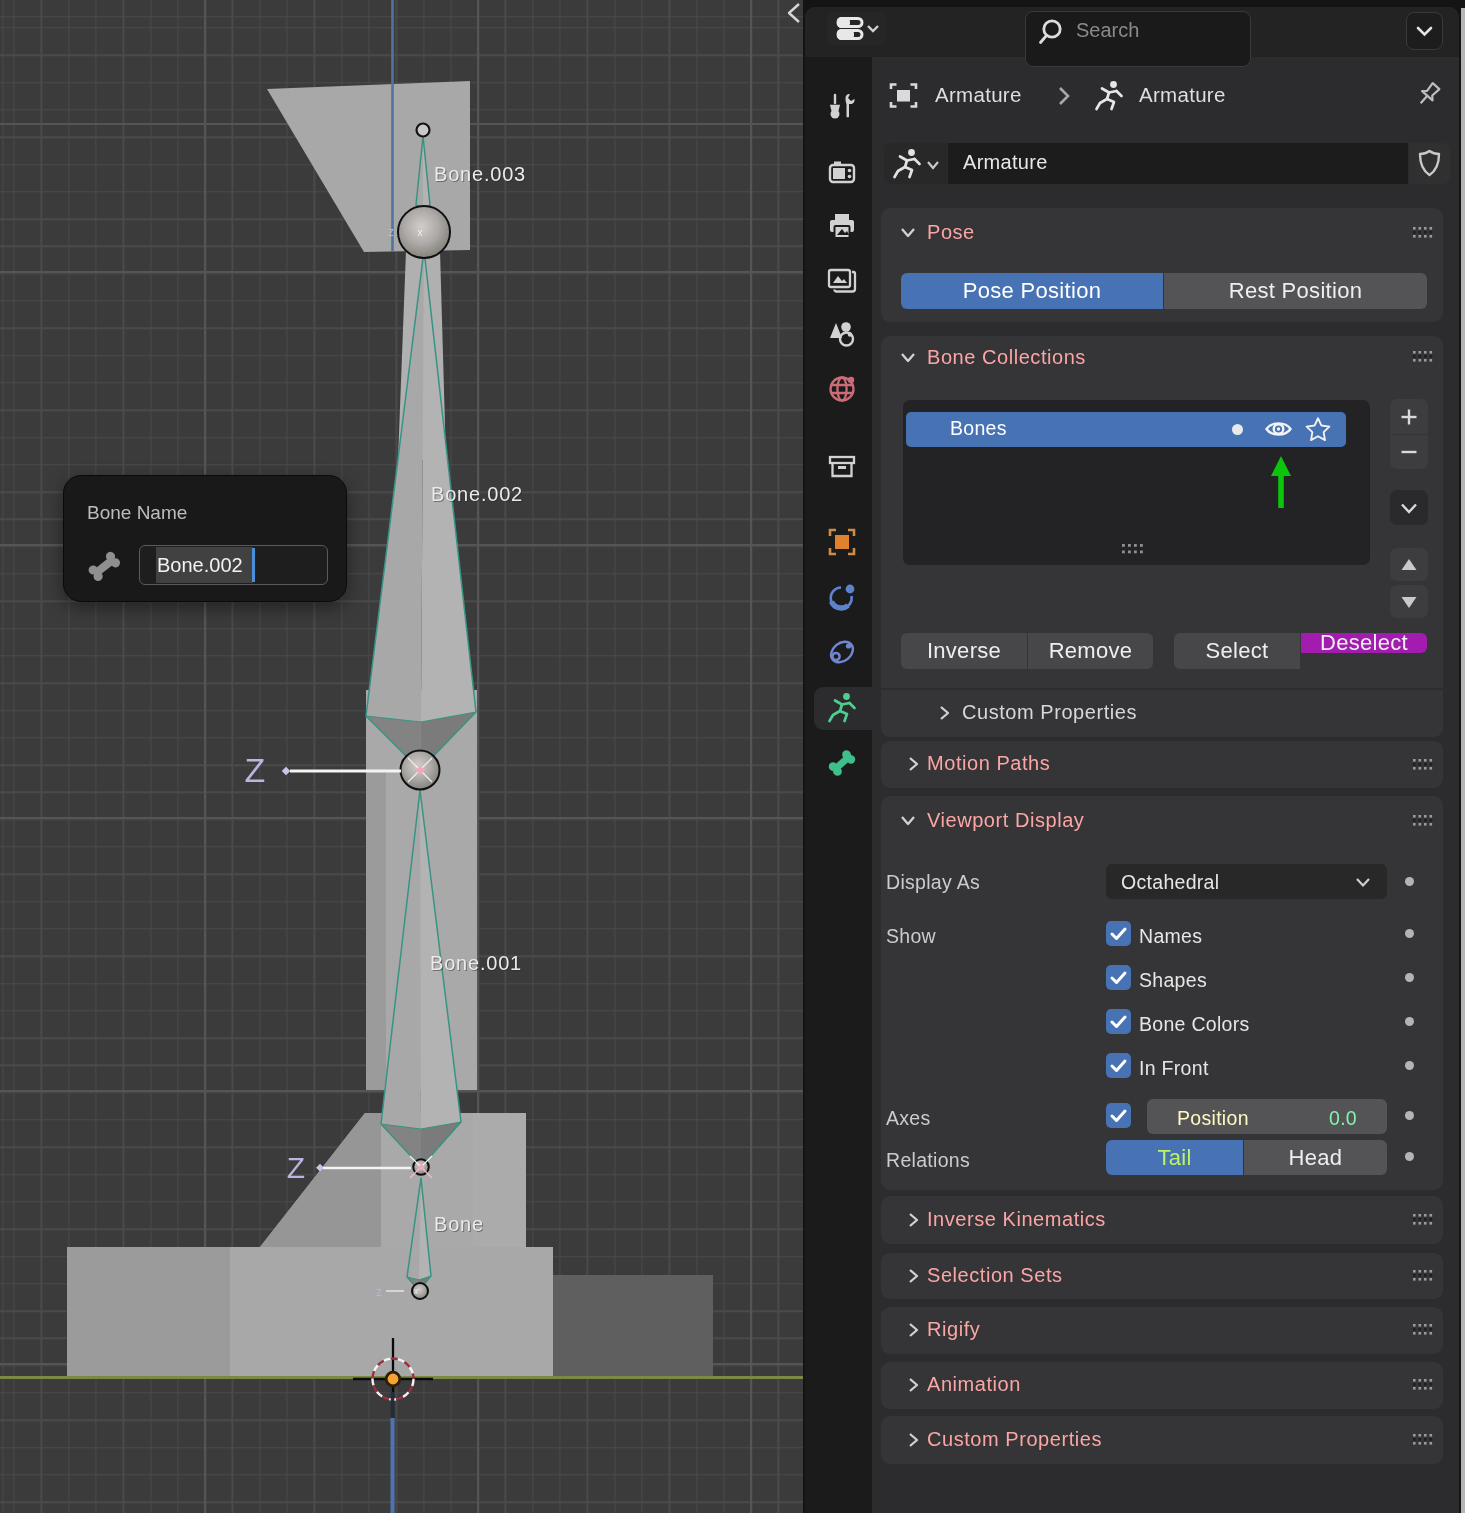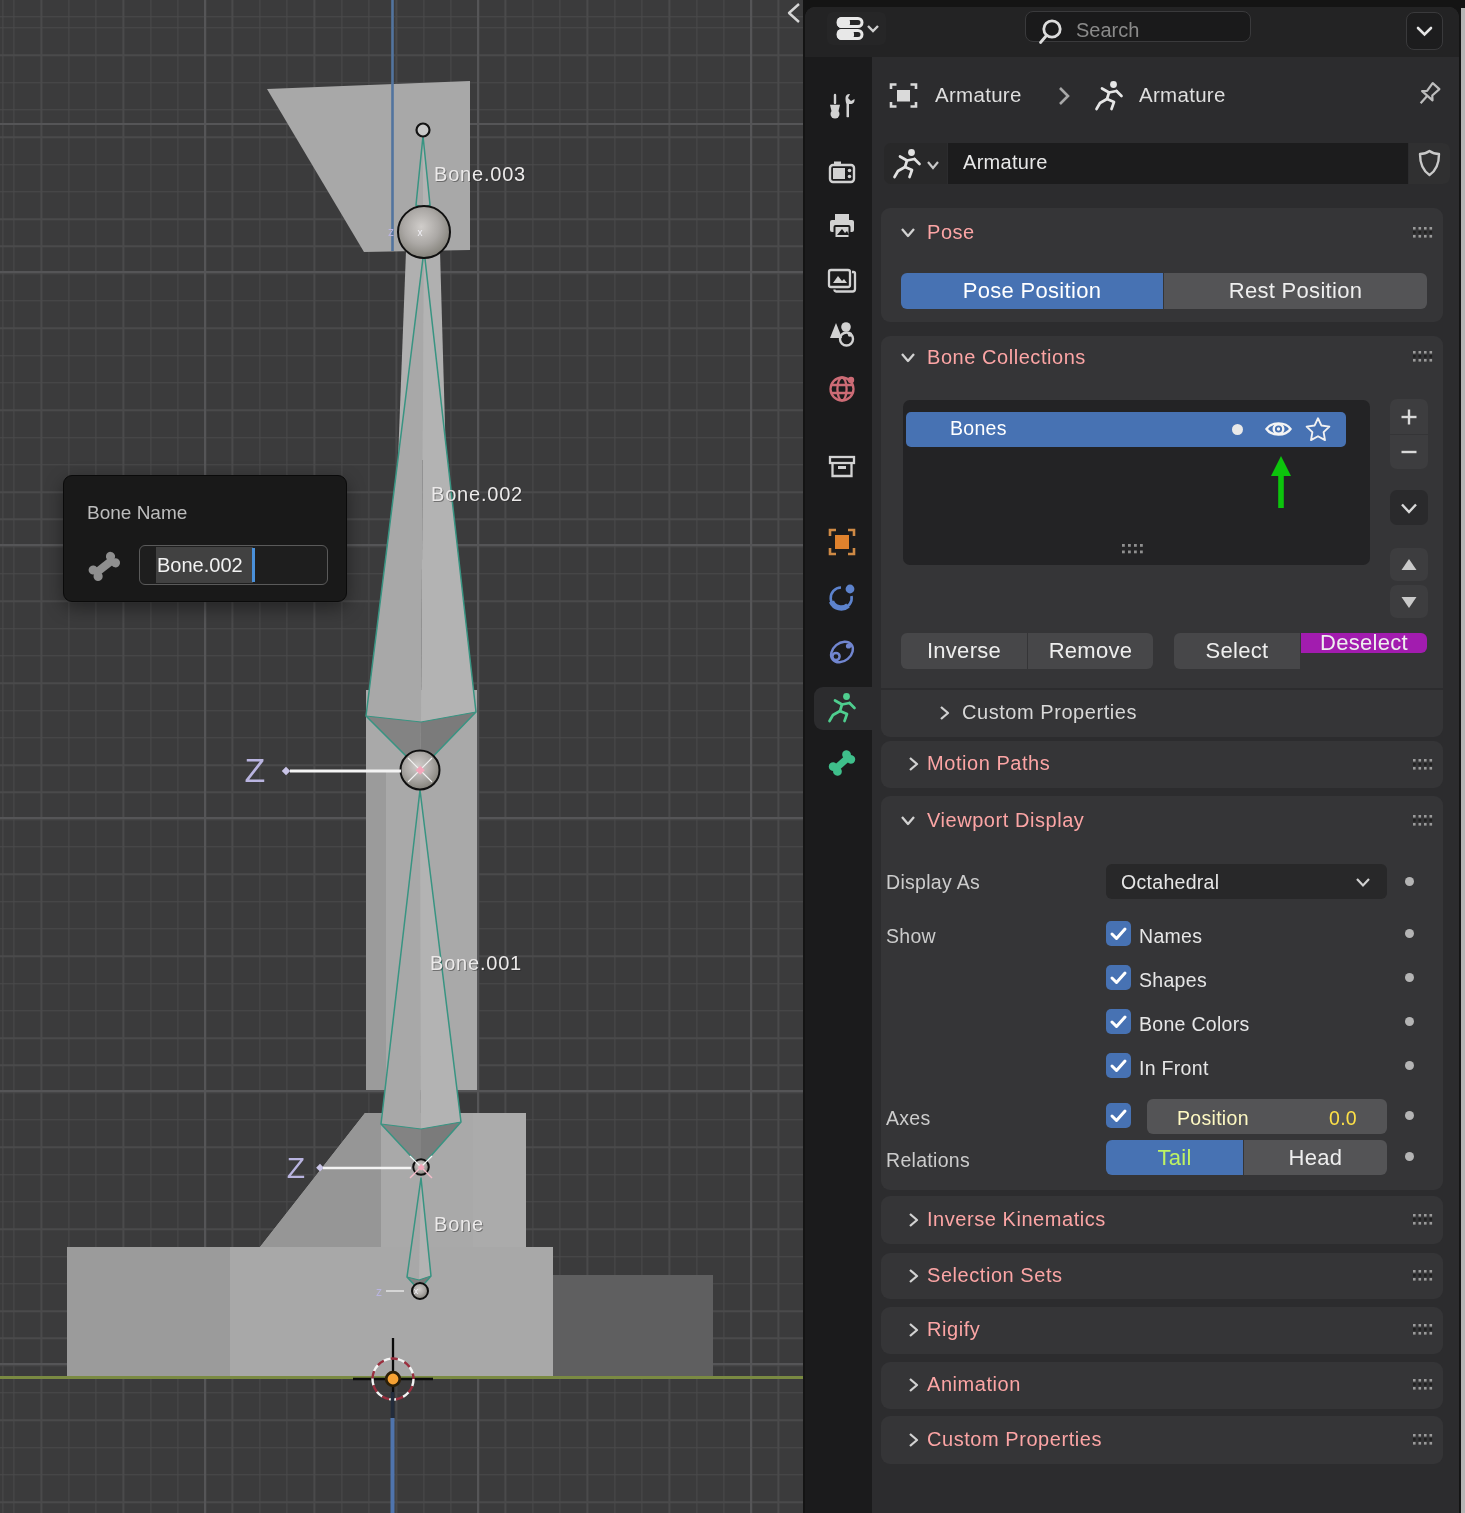--- a/index.html
+++ b/index.html
@@ -104,21 +104,21 @@
       <text x="434" y="1231" font-size="20" letter-spacing="0.8" fill="#eceaea">Bone</text>
       <line x1="393" y1="1338" x2="393" y2="1418" stroke="#0a0a0a" stroke-width="2.3"></line>
       <line x1="353" y1="1379" x2="433" y2="1379" stroke="#0a0a0a" stroke-width="2.3"></line>
       <circle cx="393" cy="1379" r="20.5" fill="none" stroke="#f4f4f4" stroke-width="2.4" stroke-dasharray="7.2 7.2"></circle>
       <circle cx="393" cy="1379" r="20.5" fill="none" stroke="#9b2f3f" stroke-width="2.4" stroke-dasharray="7.2 7.2" stroke-dashoffset="7.2"></circle>
       <circle cx="393" cy="1379" r="6.8" fill="#f7a233" stroke="#2b1f09" stroke-width="2.8"></circle>
       <line x1="392.5" y1="1392" x2="392.5" y2="1418" stroke="#232c3c" stroke-width="3.5"></line>
       <line x1="392.5" y1="1418" x2="392.5" y2="1513" stroke="#4f74ad" stroke-width="4"></line>
       <polyline points="799,4 789,13 799,22" fill="none" stroke="#d5d5d5" stroke-width="2.4" stroke-linejoin="round"></polyline>
     </svg>
-<div class="abs" style="left:63px;top:475px;width:284px;height:127px;background:#191919;border:1px solid #0a0a0a;border-radius:9px;box-shadow:0 6px 18px rgba(0,0,0,.4)">
+<div class="abs" style="left:63px;top:475px;width:284px;height:127px;background:#191919;border:1px solid #0a0a0a;border-radius:18px;box-shadow:0 6px 18px rgba(0,0,0,.4)">
  <div class="abs" style="left:23px;top:26px;font-size:19px;color:#bdbdbd">Bone Name</div>
  <svg class="abs" style="left:22px;top:73px" width="36" height="34" viewBox="0 0 36 34">
   <g transform="rotate(-38 18 17)" fill="#8f8f8f">
    <circle cx="7" cy="13.5" r="4.6"></circle>
           <circle cx="7" cy="21.5" r="4.6"></circle>
    <circle cx="29" cy="13.5" r="4.6"></circle>
           <circle cx="29" cy="21.5" r="4.6"></circle>
    <rect x="6" y="13.5" width="24" height="8"></rect>
   </g>
       </svg>
@@ -136,21 +136,21 @@
 <div class="abs" style="left:827px;top:12px;width:59px;height:33px;background:#262627;border-radius:6px">
 <svg width="59" height="33" viewBox="0 0 59 33">
 <g fill="none" stroke="#e8e8e8" stroke-width="3">
 <rect x="11" y="6.5" width="24" height="8" rx="4"></rect>
         <rect x="11" y="18.5" width="24" height="8" rx="4"></rect>
 </g>
 <rect x="10" y="5" width="13" height="11" rx="4.5" fill="#e8e8e8"></rect>
 <rect x="10" y="17" width="17" height="11" rx="4.5" fill="#e8e8e8"></rect>
 <polyline points="41,14 46,19 51,14" fill="none" stroke="#d0d0d0" stroke-width="2.4"></polyline>
 </svg></div>
-<div class="abs" style="left:1025px;top:11px;width:226px;height:31px;background:#1a1a1b;border:1px solid #3a3a3c;border-radius:8px">
+<div class="abs" style="left:1025px;top:11px;width:226px;height:56px;background:#1a1a1b;border:1px solid #3a3a3c;border-radius:8px">
 <svg class="abs" style="left:12px;top:6px" width="28" height="28" viewBox="0 0 28 28">
 <circle cx="14" cy="11" r="8.2" fill="none" stroke="#dcdcdc" stroke-width="2.8"></circle>
 <line x1="8.5" y1="17.5" x2="2.5" y2="24.5" stroke="#dcdcdc" stroke-width="2.8" stroke-linecap="round"></line>
 </svg>
 <div class="abs" style="left:50px;top:7px;font-size:20px;color:#8a8a8a">Search</div>
   </div>
 <div class="abs" style="left:1406px;top:12px;width:37px;height:38px;background:#1d1d1e;border:1px solid #3a3a3c;border-radius:8px">
 <svg width="35" height="36" viewBox="0 0 35 36">
       <polyline points="11,15 17.5,21.5 24,15" fill="none" stroke="#e4e4e4" stroke-width="2.6" stroke-linecap="round"></polyline>
     </svg></div>
@@ -370,21 +370,21 @@
       <polyline points="6,13 10.5,17.5 19,8" fill="none" stroke="#ffffff" stroke-width="3" stroke-linecap="round" stroke-linejoin="round"></polyline>
     </svg></div>
 <div class="abs val" style="left:1139px;top:1057px">In Front</div>
 <div class="dot" style="left:1405px;top:1061px"></div>
 <div class="lbl" style="left:886px;top:1107px;width:200px">Axes</div>
 <div class="chk" style="left:1106px;top:1103px"><svg width="25" height="25" viewBox="0 0 25 25">
       <polyline points="6,13 10.5,17.5 19,8" fill="none" stroke="#ffffff" stroke-width="3" stroke-linecap="round" stroke-linejoin="round"></polyline>
     </svg></div>
 <div class="abs" style="left:1147px;top:1099px;width:240px;height:35px;background:#545456;border-radius:6px"></div>
 <div class="abs val" style="left:1177px;top:1107px;color:#fef9c3">Position</div>
-<div class="abs val" style="left:1329px;top:1107px;color:#fde047">0.0</div>
+<div class="abs val" style="left:1329px;top:1107px;color:#86efac">0.0</div>
 <div class="dot" style="left:1405px;top:1111px"></div>
 <div class="lbl" style="left:886px;top:1149px;width:200px">Relations</div>
 <div class="btn seg-on" style="left:1106px;top:1140px;width:137px;height:35px;border-radius:6px 0 0 6px">Tail</div>
 <div class="btn seg-off" style="left:1244px;top:1140px;width:143px;height:35px;border-radius:0 6px 6px 0">Head</div>
 <div class="dot" style="left:1405px;top:1152px"></div>
 <div class="panel" style="left:881px;top:1196px;width:562px;height:48px"></div>
 <svg class="abs" style="left:903px;top:1210px" width="20" height="20" viewBox="0 0 20 20">
 <polyline points="7,4 14,10 7,16" fill="none" stroke="#d2d2d2" stroke-width="2.3" stroke-linejoin="round"></polyline>
   </svg>
 <div class="abs phdr" style="left:927px;top:1208px">Inverse Kinematics</div>

